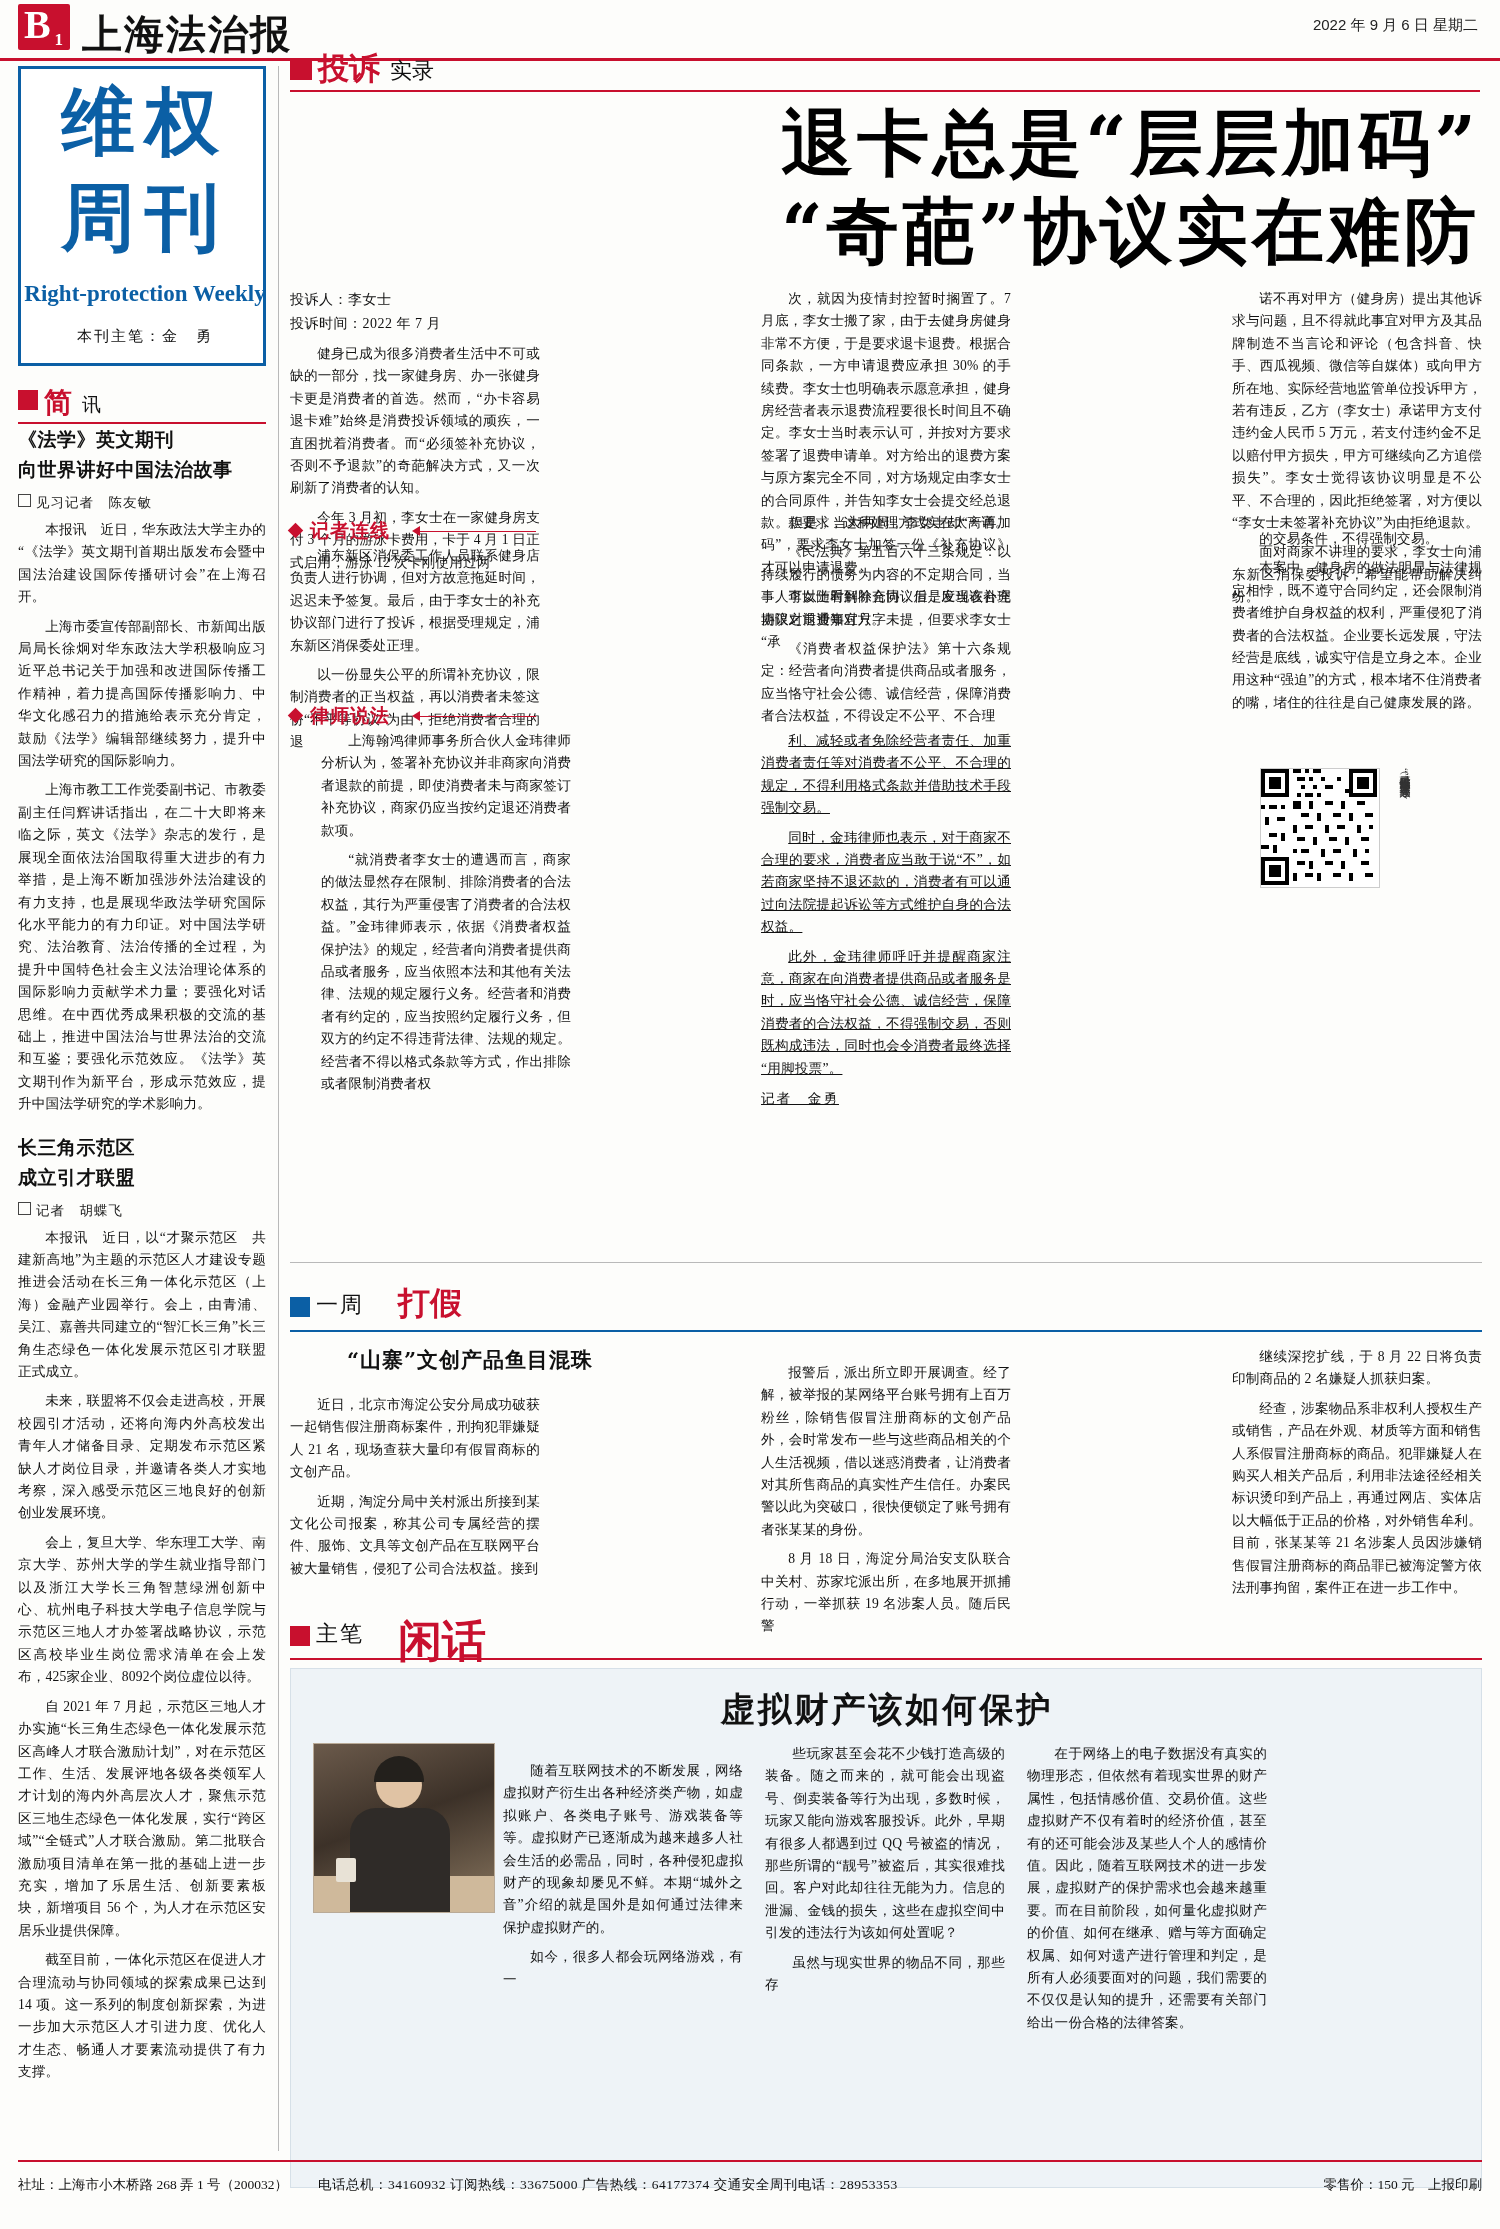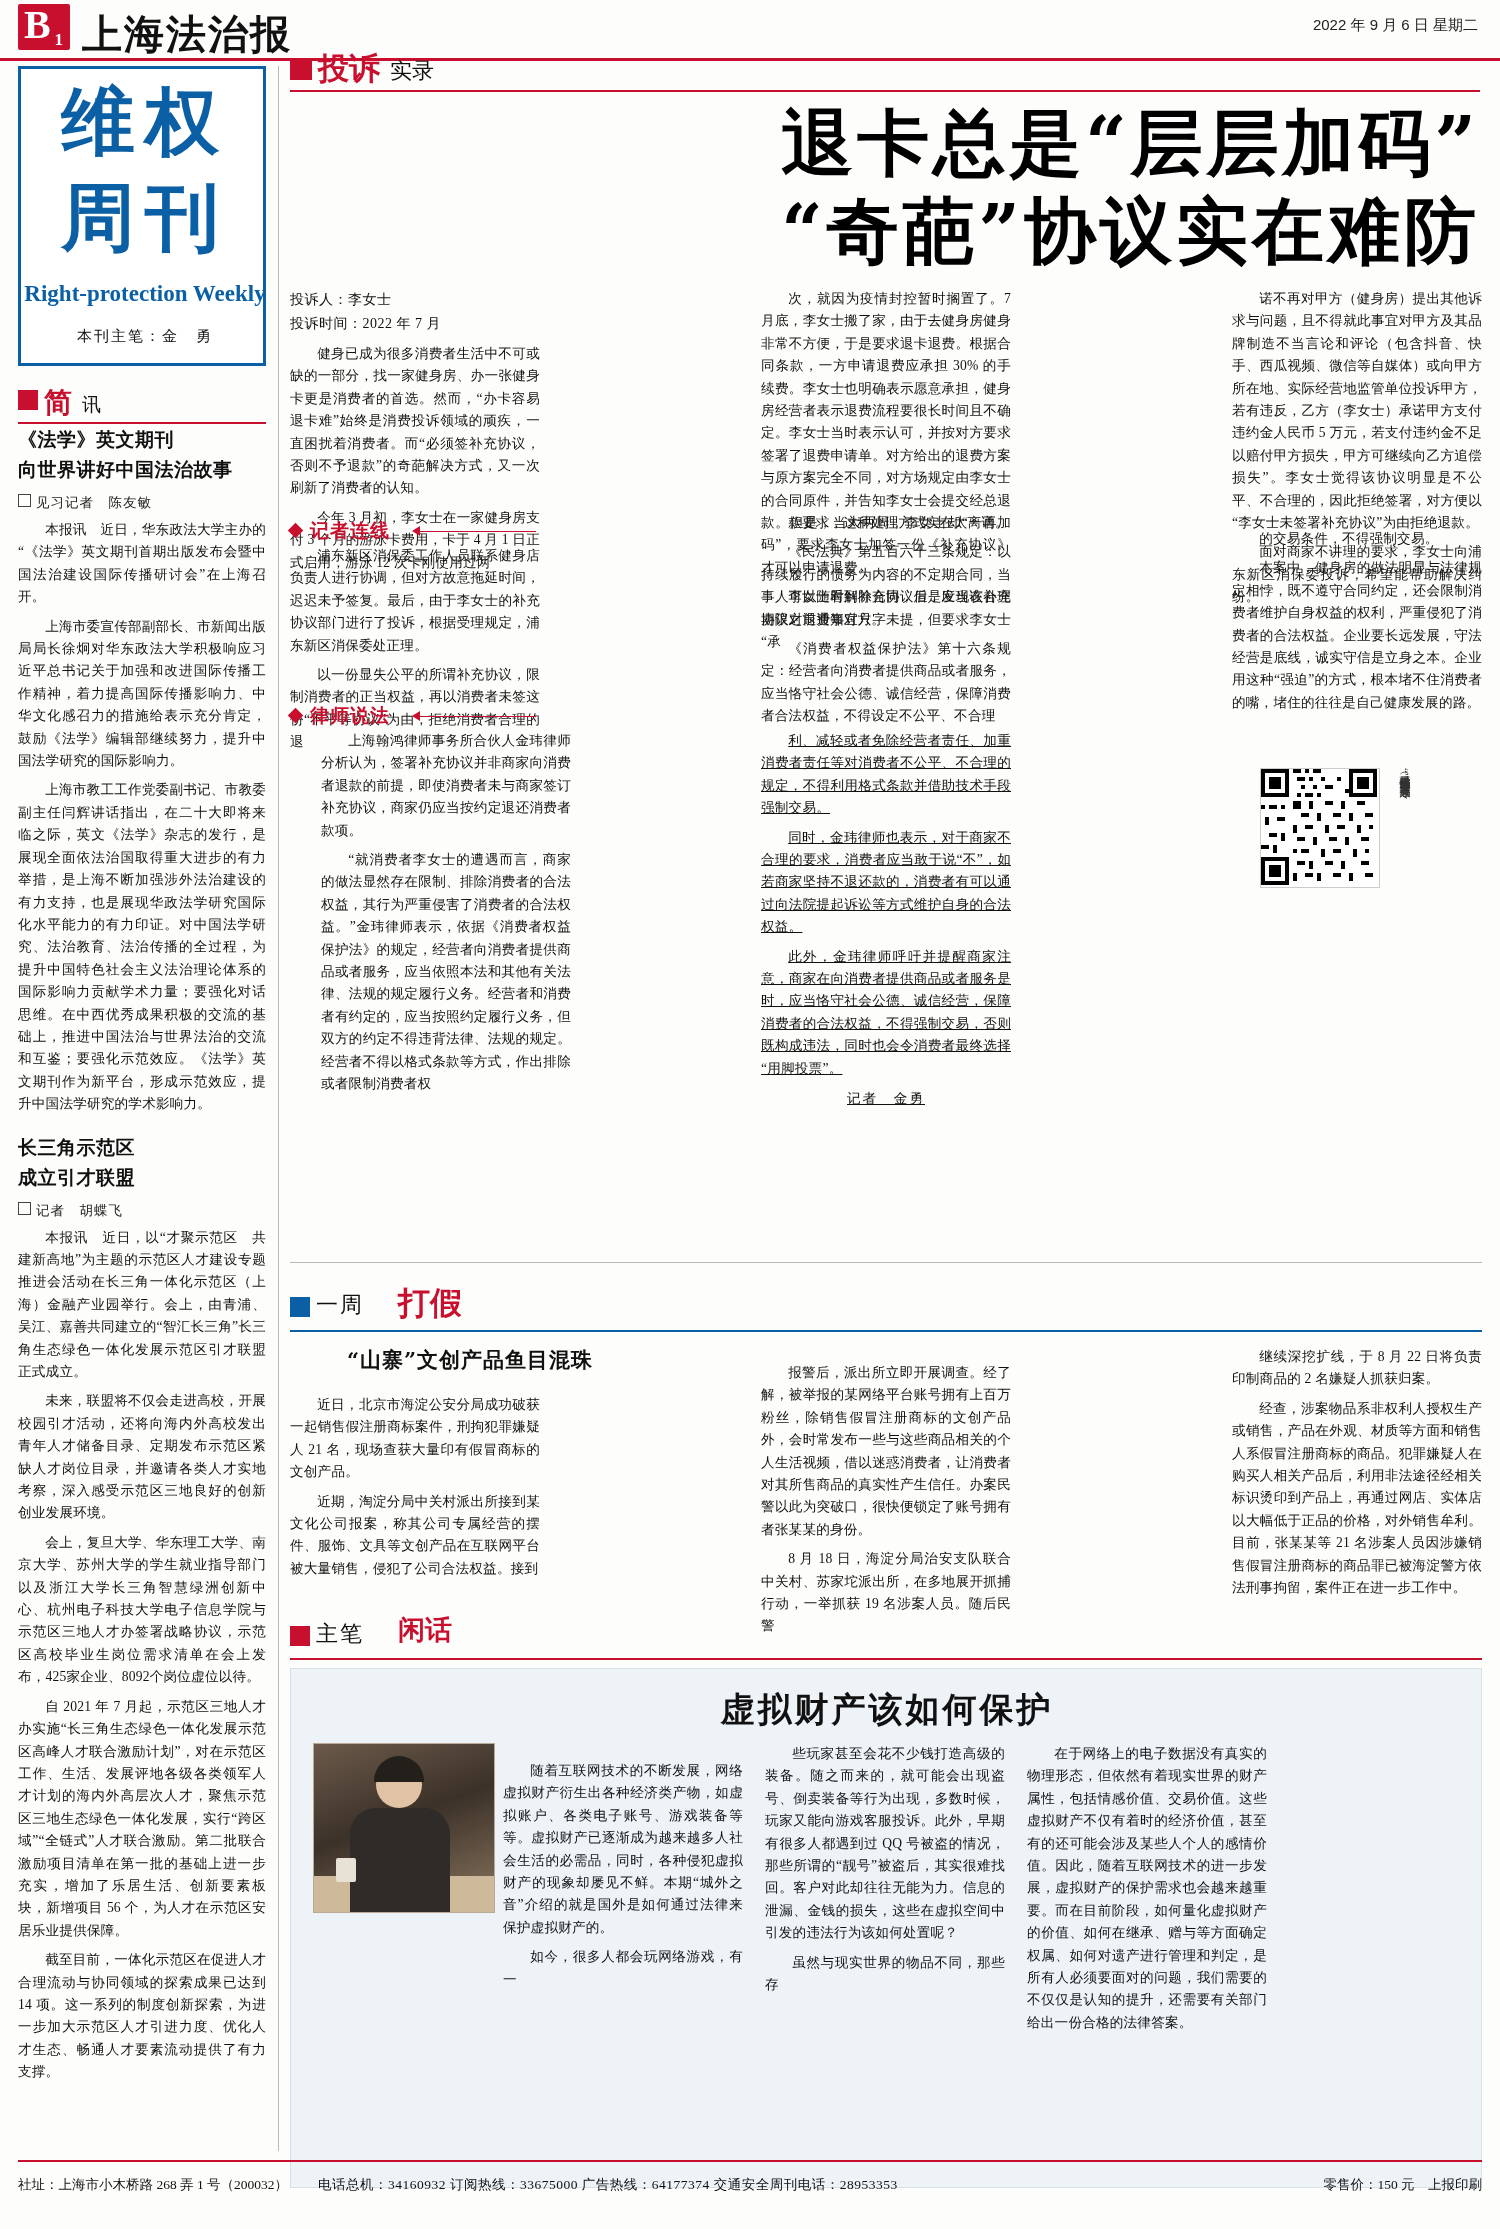--- a/index.html
+++ b/index.html
@@ -143,38 +143,38 @@
   }
 
   .qr{
     position:absolute;width:118px;height:118px;background:#fff;
     border:1px solid #ccc;
   }
   .qr-label{
     position:absolute;font-size:11px;line-height:14px;color:#333;
     writing-mode:vertical-rl;
   }
-  .signoff{text-align:center;font-size:13.6px;margin-top:8px;letter-spacing:2px;}
+  .signoff{text-align:left;font-size:13.6px;margin-top:8px;letter-spacing:2px;}
 
   
   .fakesec{position:absolute;left:290px;top:1290px;width:1192px;}
   .fh-mark{position:absolute;left:0;top:7px;width:20px;height:20px;background:#0b5fa5;}
   .fh-t1{position:absolute;left:26px;top:0px;font-size:22px;color:#111;font-family:"DejaVu Serif",serif;letter-spacing:2px;}
   .fh-t2{position:absolute;left:108px;top:-8px;font-size:32px;font-weight:bold;color:#c8102e;font-family:"DejaVu Serif",serif;}
   .fh-rule{position:absolute;left:0;top:40px;width:1192px;height:2px;background:#0b5fa5;}
   .fake-title{
     position:absolute;left:0;top:56px;width:360px;text-align:center;
     font-size:21px;font-weight:bold;font-family:"DejaVu Serif",serif;letter-spacing:1px;
   }
 
   
   .opsec{position:absolute;left:290px;top:1620px;width:1192px;}
   .oh-mark{position:absolute;left:0;top:6px;width:20px;height:20px;background:#c8102e;}
   .oh-t1{position:absolute;left:26px;top:-1px;font-size:22px;color:#111;font-family:"DejaVu Serif",serif;letter-spacing:2px;}
-  .oh-t2{position:absolute;left:108px;top:-8px;font-size:27px;font-weight:bold;color:#c8102e;font-family:"DejaVu Serif",serif;}
+  .oh-t2{position:absolute;left:108px;top:-8px;font-size:44px;font-weight:bold;color:#c8102e;font-family:"DejaVu Serif",serif;}
   .oh-rule{position:absolute;left:0;top:38px;width:1192px;height:2px;background:#c8102e;}
   .op-box{
     position:absolute;left:0;top:48px;width:1192px;height:520px;
     background:#eef3f7;border:1px solid #d6e0e8;box-sizing:border-box;
   }
   .op-title{
     position:absolute;left:0;top:18px;width:1192px;text-align:center;
     font-size:34px;font-weight:bold;font-family:"DejaVu Serif",serif;letter-spacing:3px;
   }
   .op-photo{

